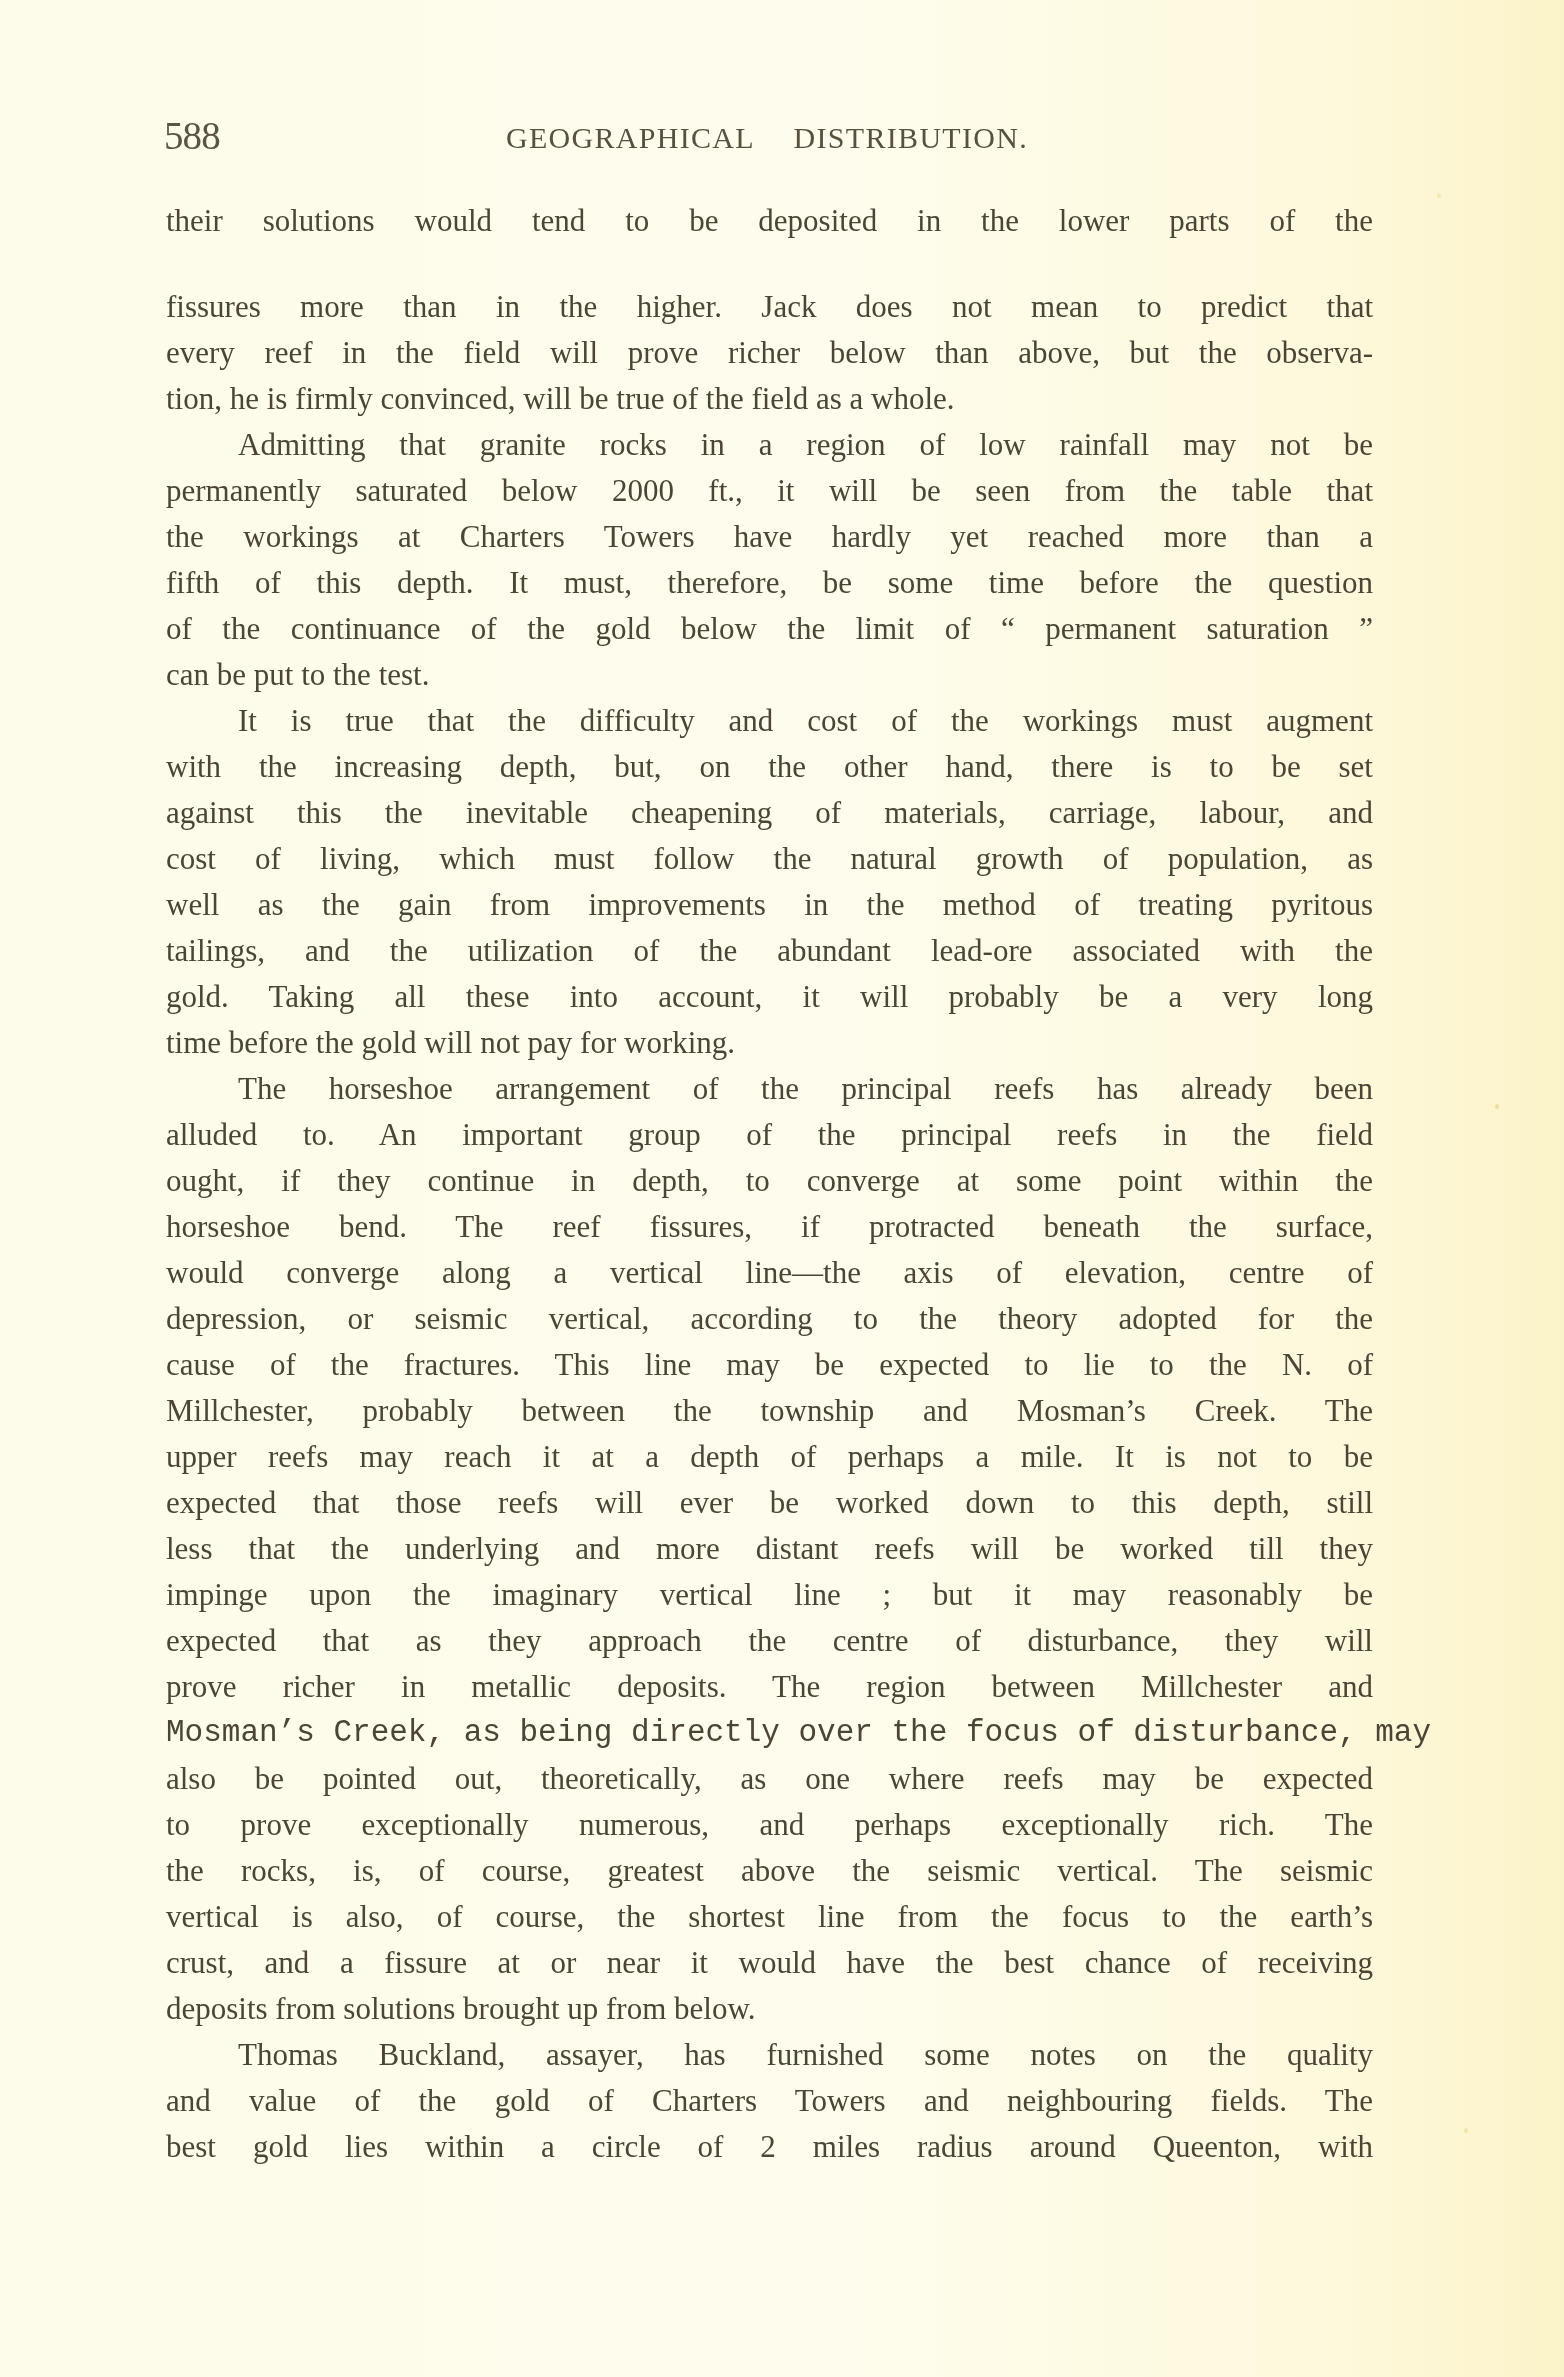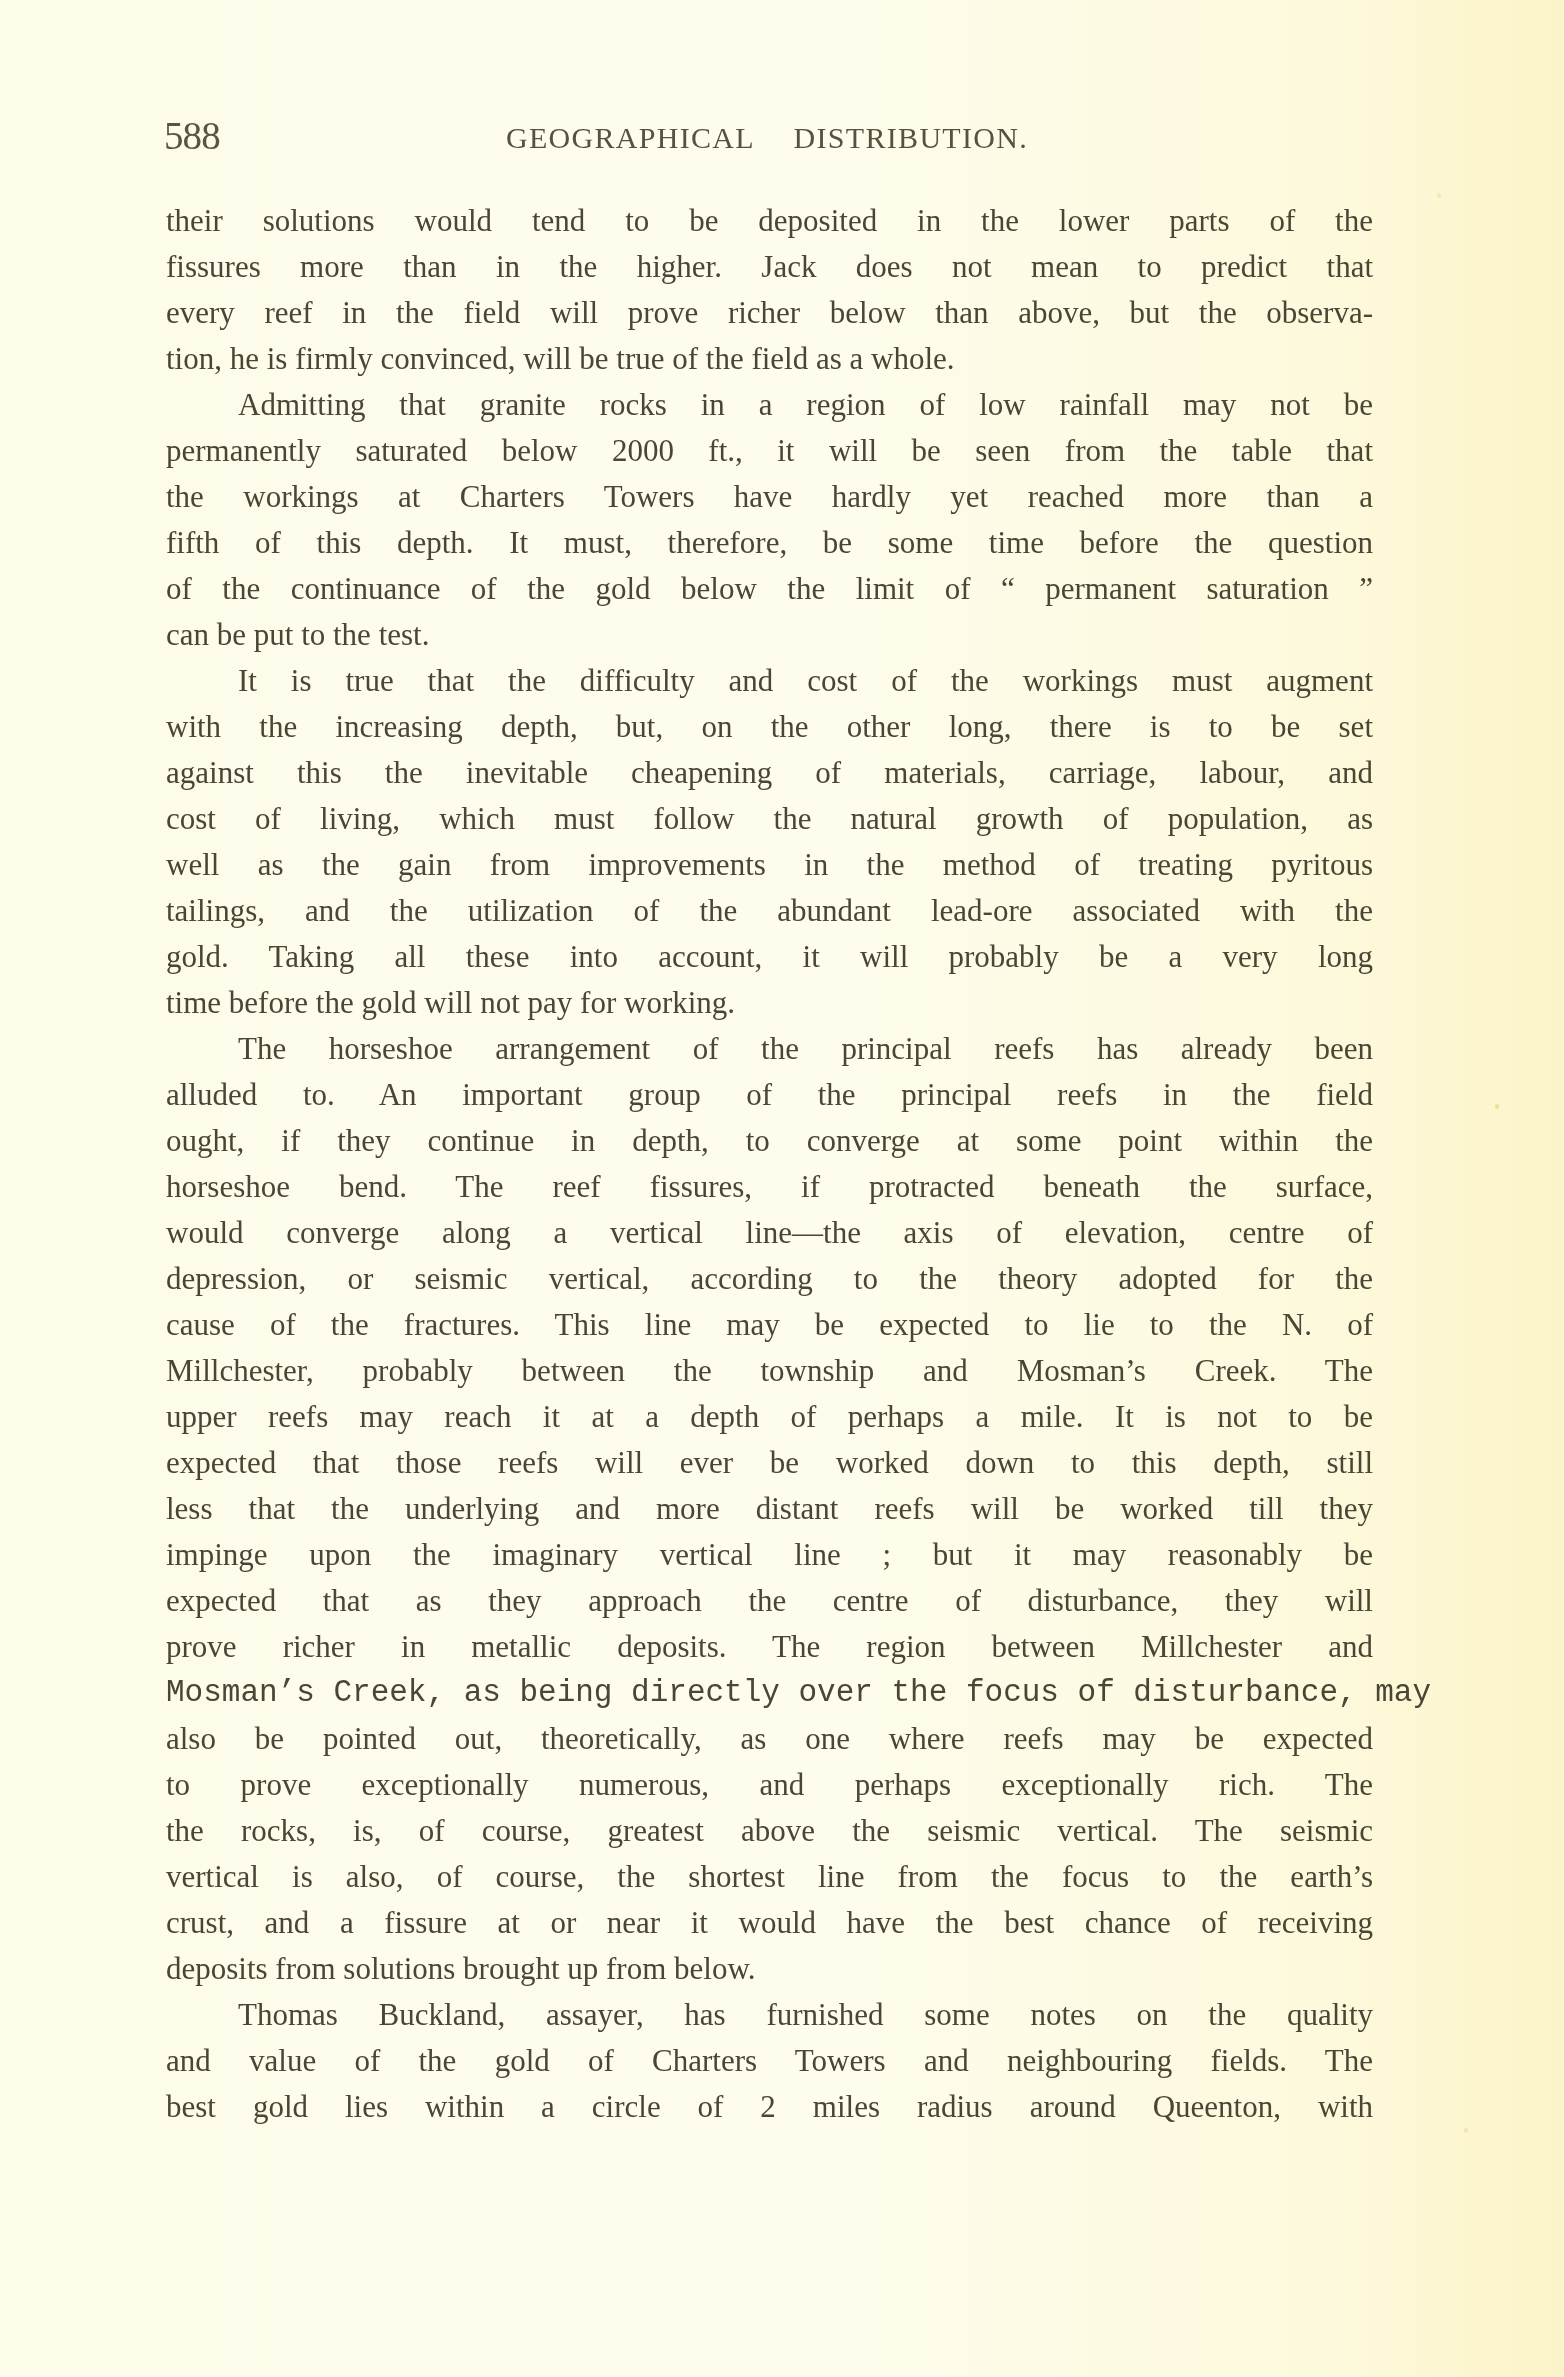--- a/index.html
+++ b/index.html
@@ -90,35 +90,35 @@
 <div class="page">
 
   <div class="running-head">
     <span class="page-number">588</span>
     <span class="running-title">GEOGRAPHICAL DISTRIBUTION.</span>
   </div>
 
   <div class="body-text" id="body-text">
       <div>
         <span class="line" style="white-space: nowrap; word-spacing: 0px;">their solutions would tend to be deposited in the lower parts of the</span>
-        <span class="line" style="white-space: nowrap; word-spacing: 0px;">fissures more than in the higher.  Jack does not mean to predict that</span>
+        <span class="line" style="white-space: nowrap; word-spacing: 0px; margin-top: 40px;">fissures more than in the higher.  Jack does not mean to predict that</span>
         <span class="line" style="white-space: nowrap; word-spacing: 0px;">every reef in the field will prove richer below than above, but the observa-</span>
         <span class="line last">tion, he is firmly convinced, will be true of the field as a whole.</span>
       </div>
       <div>
         <span class="line indent" style="white-space: nowrap; word-spacing: 0px;">Admitting that granite rocks in a region of low rainfall may not be</span>
         <span class="line" style="white-space: nowrap; word-spacing: 0px;">permanently saturated below 2000 ft., it will be seen from the table that</span>
         <span class="line" style="white-space: nowrap; word-spacing: 0px;">the workings at Charters Towers have hardly yet reached more than a</span>
         <span class="line" style="white-space: nowrap; word-spacing: 0px;">fifth of this depth.  It must, therefore, be some time before the question</span>
         <span class="line" style="white-space: nowrap; word-spacing: 0px;">of the continuance of the gold below the limit of “ permanent saturation ”</span>
         <span class="line last">can be put to the test.</span>
       </div>
       <div>
         <span class="line indent" style="white-space: nowrap; word-spacing: 0px;">It is true that the difficulty and cost of the workings must augment</span>
-        <span class="line" style="white-space: nowrap; word-spacing: 0px;">with the increasing depth, but, on the other long, there is to be set</span>
+        <span class="line" style="white-space: nowrap; word-spacing: 0px;">with the increasing depth, but, on the other hand, there is to be set</span>
         <span class="line" style="white-space: nowrap; word-spacing: 0px;">against this the inevitable cheapening of materials, carriage, labour, and</span>
         <span class="line" style="white-space: nowrap; word-spacing: 0px;">cost of living, which must follow the natural growth of population, as</span>
         <span class="line" style="white-space: nowrap; word-spacing: 0px;">well as the gain from improvements in the method of treating pyritous</span>
         <span class="line" style="white-space: nowrap; word-spacing: 0px;">tailings, and the utilization of the abundant lead-ore associated with the</span>
         <span class="line" style="white-space: nowrap; word-spacing: 0px;">gold.  Taking all these into account, it will probably be a very long</span>
         <span class="line last">time before the gold will not pay for working.</span>
       </div>
       <div>
         <span class="line indent" style="white-space: nowrap; word-spacing: 0px;">The horseshoe arrangement of the principal reefs has already been</span>
         <span class="line" style="white-space: nowrap; word-spacing: 0px;">alluded to.  An important group of the principal reefs in the field</span>

